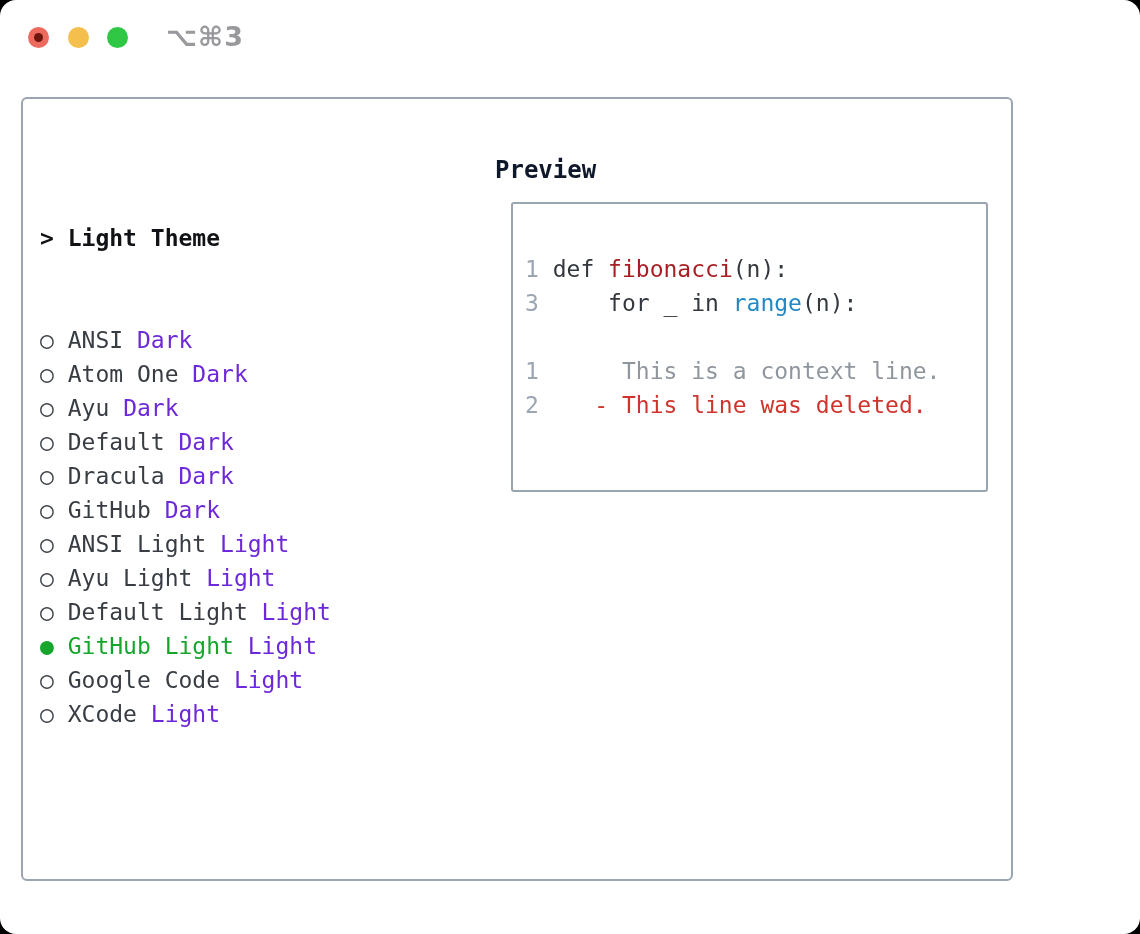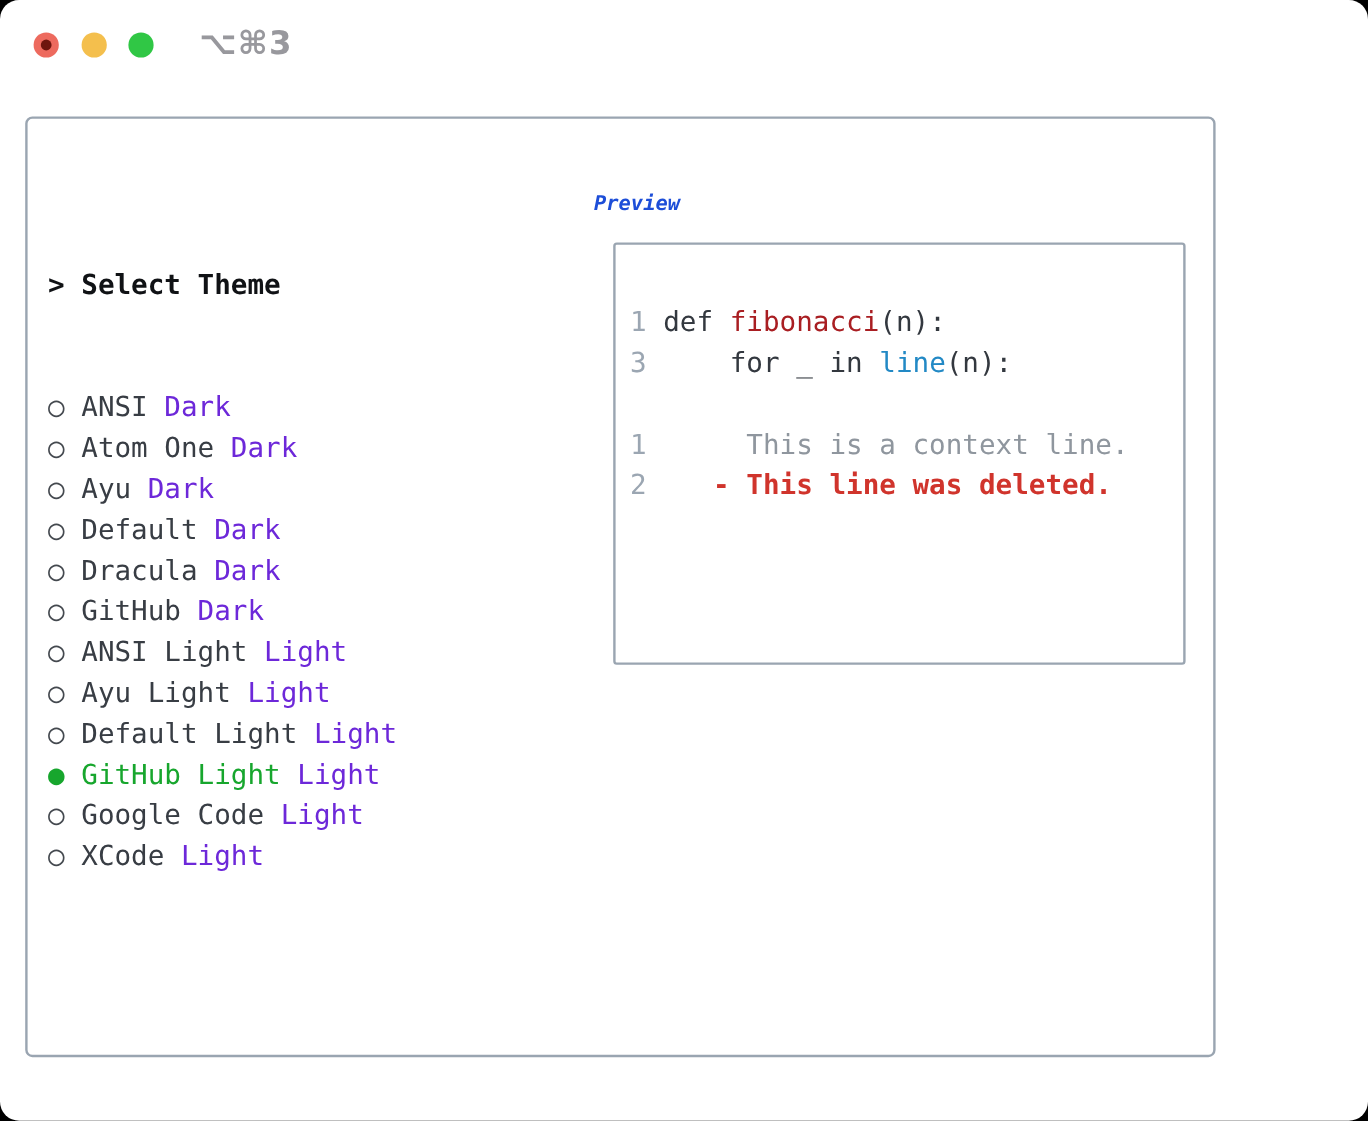--- a/index.html
+++ b/index.html
@@ -40,66 +40,66 @@
   .row{height:34px;}
   .spacer{height:34px;}
   .hdr{font-weight:bold;color:#101215;}
   .prompt{font-weight:bold;color:#101215;}
   .mk{color:#44494f;}
   .tag{color:#6d28d9;}
   .sel .mk,.sel .nm{color:#17a62d;}
   
   .preview-title{
     position:absolute;left:472px;top:54px;
-    font-size:17px;line-height:34px;font-weight:bold;color:#1d4ed8;font-style:italic;
+    font-size:24px;line-height:34px;font-weight:bold;color:#0f172a;
   }
   .preview-box{
-    position:absolute;left:488px;top:103px;width:477px;height:352px;
+    position:absolute;left:488px;top:103px;width:477px;height:290px;
     box-sizing:border-box;border:2px solid #9aa5b1;border-radius:3px;
     background:#fff;padding:48px 0 0 12px;
   }
   .cl{height:34px;font-size:23px;line-height:34px;white-space:pre;}
   .ln{color:#9ba6b2;}
   .tk-code{color:#33383f;}
   .tk-func{color:#a91e22;}
   .tk-num{color:#0d7575;}
   .tk-builtin{color:#2289c5;}
   .tk-context{color:#8f969e;}
-  .tk-deleted{color:#d0342c;font-weight:bold;}
+  .tk-deleted{color:#d0342c;}
   .tk-added{color:#0ec11e;}
 </style>
 </head>
 <body>
 
 <div class="window">
 
   <div class="titlebar">
     <span class="light red">
         <span class="dot"></span>
       </span>
     <span class="light yellow"></span>
     <span class="light green"></span>
     <span class="shortcut">⌥⌘3</span>
   </div>
 
   <div class="outer-box">
 
     <div class="left-col">
-      <div class="row"><span class="prompt">&gt;</span> <span class="hdr">Select Theme</span></div>
+      <div class="row"><span class="prompt">&gt;</span> <span class="hdr">Light Theme</span></div>
       <div id="theme-list"><div class="row"><span class="mk">○</span> <span class="nm">ANSI</span> <span class="tag">Dark</span></div><div class="row"><span class="mk">○</span> <span class="nm">Atom One</span> <span class="tag">Dark</span></div><div class="row"><span class="mk">○</span> <span class="nm">Ayu</span> <span class="tag">Dark</span></div><div class="row"><span class="mk">○</span> <span class="nm">Default</span> <span class="tag">Dark</span></div><div class="row"><span class="mk">○</span> <span class="nm">Dracula</span> <span class="tag">Dark</span></div><div class="row"><span class="mk">○</span> <span class="nm">GitHub</span> <span class="tag">Dark</span></div><div class="row"><span class="mk">○</span> <span class="nm">ANSI Light</span> <span class="tag">Light</span></div><div class="row"><span class="mk">○</span> <span class="nm">Ayu Light</span> <span class="tag">Light</span></div><div class="row"><span class="mk">○</span> <span class="nm">Default Light</span> <span class="tag">Light</span></div><div class="row sel"><span class="mk">●</span> <span class="nm">GitHub Light</span> <span class="tag">Light</span></div><div class="row"><span class="mk">○</span> <span class="nm">Google Code</span> <span class="tag">Light</span></div><div class="row"><span class="mk">○</span> <span class="nm">XCode</span> <span class="tag">Light</span></div></div>
       <div class="spacer"></div>
       
       
       
     </div>
 
     <div class="preview-title">Preview</div>
 
     <div class="preview-box">
         <div class="cl"><span class="ln">1</span><span class="tk-code"> def </span><span class="tk-func">fibonacci</span><span class="tk-code">(n):</span></div>
-        <div class="cl"><span class="ln">3</span><span class="tk-code">     for _ in </span><span class="tk-builtin">line</span><span class="tk-code">(n):</span></div>
+        <div class="cl"><span class="ln">3</span><span class="tk-code">     for _ in </span><span class="tk-builtin">range</span><span class="tk-code">(n):</span></div>
         <div class="cl"><span class="ln"></span></div>
         <div class="cl"><span class="ln">1</span><span class="tk-context">      This is a context line.</span></div>
         <div class="cl"><span class="ln">2</span><span class="tk-code">    </span><span class="tk-deleted">- This line was deleted.</span></div>
       </div>
 
   </div>
 </div>
 
 </body></html>

